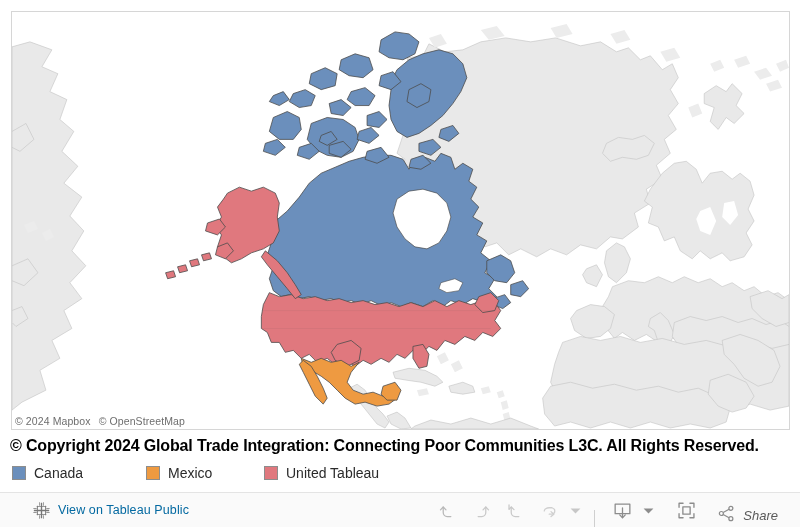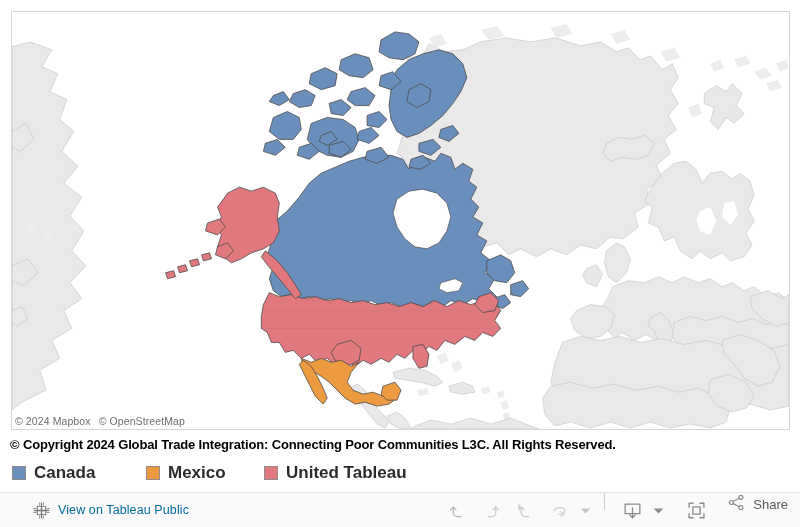--- a/index.html
+++ b/index.html
@@ -44,21 +44,21 @@
     white-space: nowrap;
     font-family: "Liberation Sans", sans-serif;
   }
   .map-attrib span { margin-right: 5px; }
 
   
   .caption {
     position: absolute;
     left: 10px; top: 437px;
     width: 780px;
-    font-size: 13px;
+    font-size: 16px;
     font-weight: bold;
     color: #000000;
     letter-spacing: -0.15px;
     white-space: nowrap;
     font-family: "Liberation Sans", sans-serif;
   }
 
   
   .legend {
     position: absolute;
@@ -72,22 +72,22 @@
     align-items: center;
     margin-right: 0;
   }
   .legend-swatch {
     width: 14px; height: 14px;
     border: 1px solid #8d8d8d;
     flex: 0 0 auto;
   }
   .legend-label {
     margin-left: 8px;
-    font-size: 17px;
-    font-weight: bold;
+    font-size: 14px;
+    font-weight: normal;
     color: #2b2b2b;
     white-space: nowrap;
     font-family: "Liberation Sans", sans-serif;
   }
   .legend-item.i0 { width: 134px; }
   .legend-item.i1 { width: 118px; }
 
   
   .toolbar {
     position: absolute;
@@ -107,24 +107,25 @@
   .tb-left-label {
     margin-left: 8px;
     font-size: 12.5px;
     color: #0369a1;
     white-space: nowrap;
     letter-spacing: 0.1px;
     font-family: "Liberation Sans", sans-serif;
   }
   .tb-right {
     position: absolute;
-    right: 12px;
+    right: 22px;
     display: flex;
-    align-items: flex-start;
+    align-items: flex-end;
     height: 100%;
+    font-style: italic;
   }
   .tb-btn {
     width: 34px; height: 34px;
     display: flex; align-items: center; justify-content: center;
   }
   .tb-btn svg { display: block; }
   .tb-caret {
     width: 18px; height: 34px;
     display: flex; align-items: center; justify-content: center;
   }

